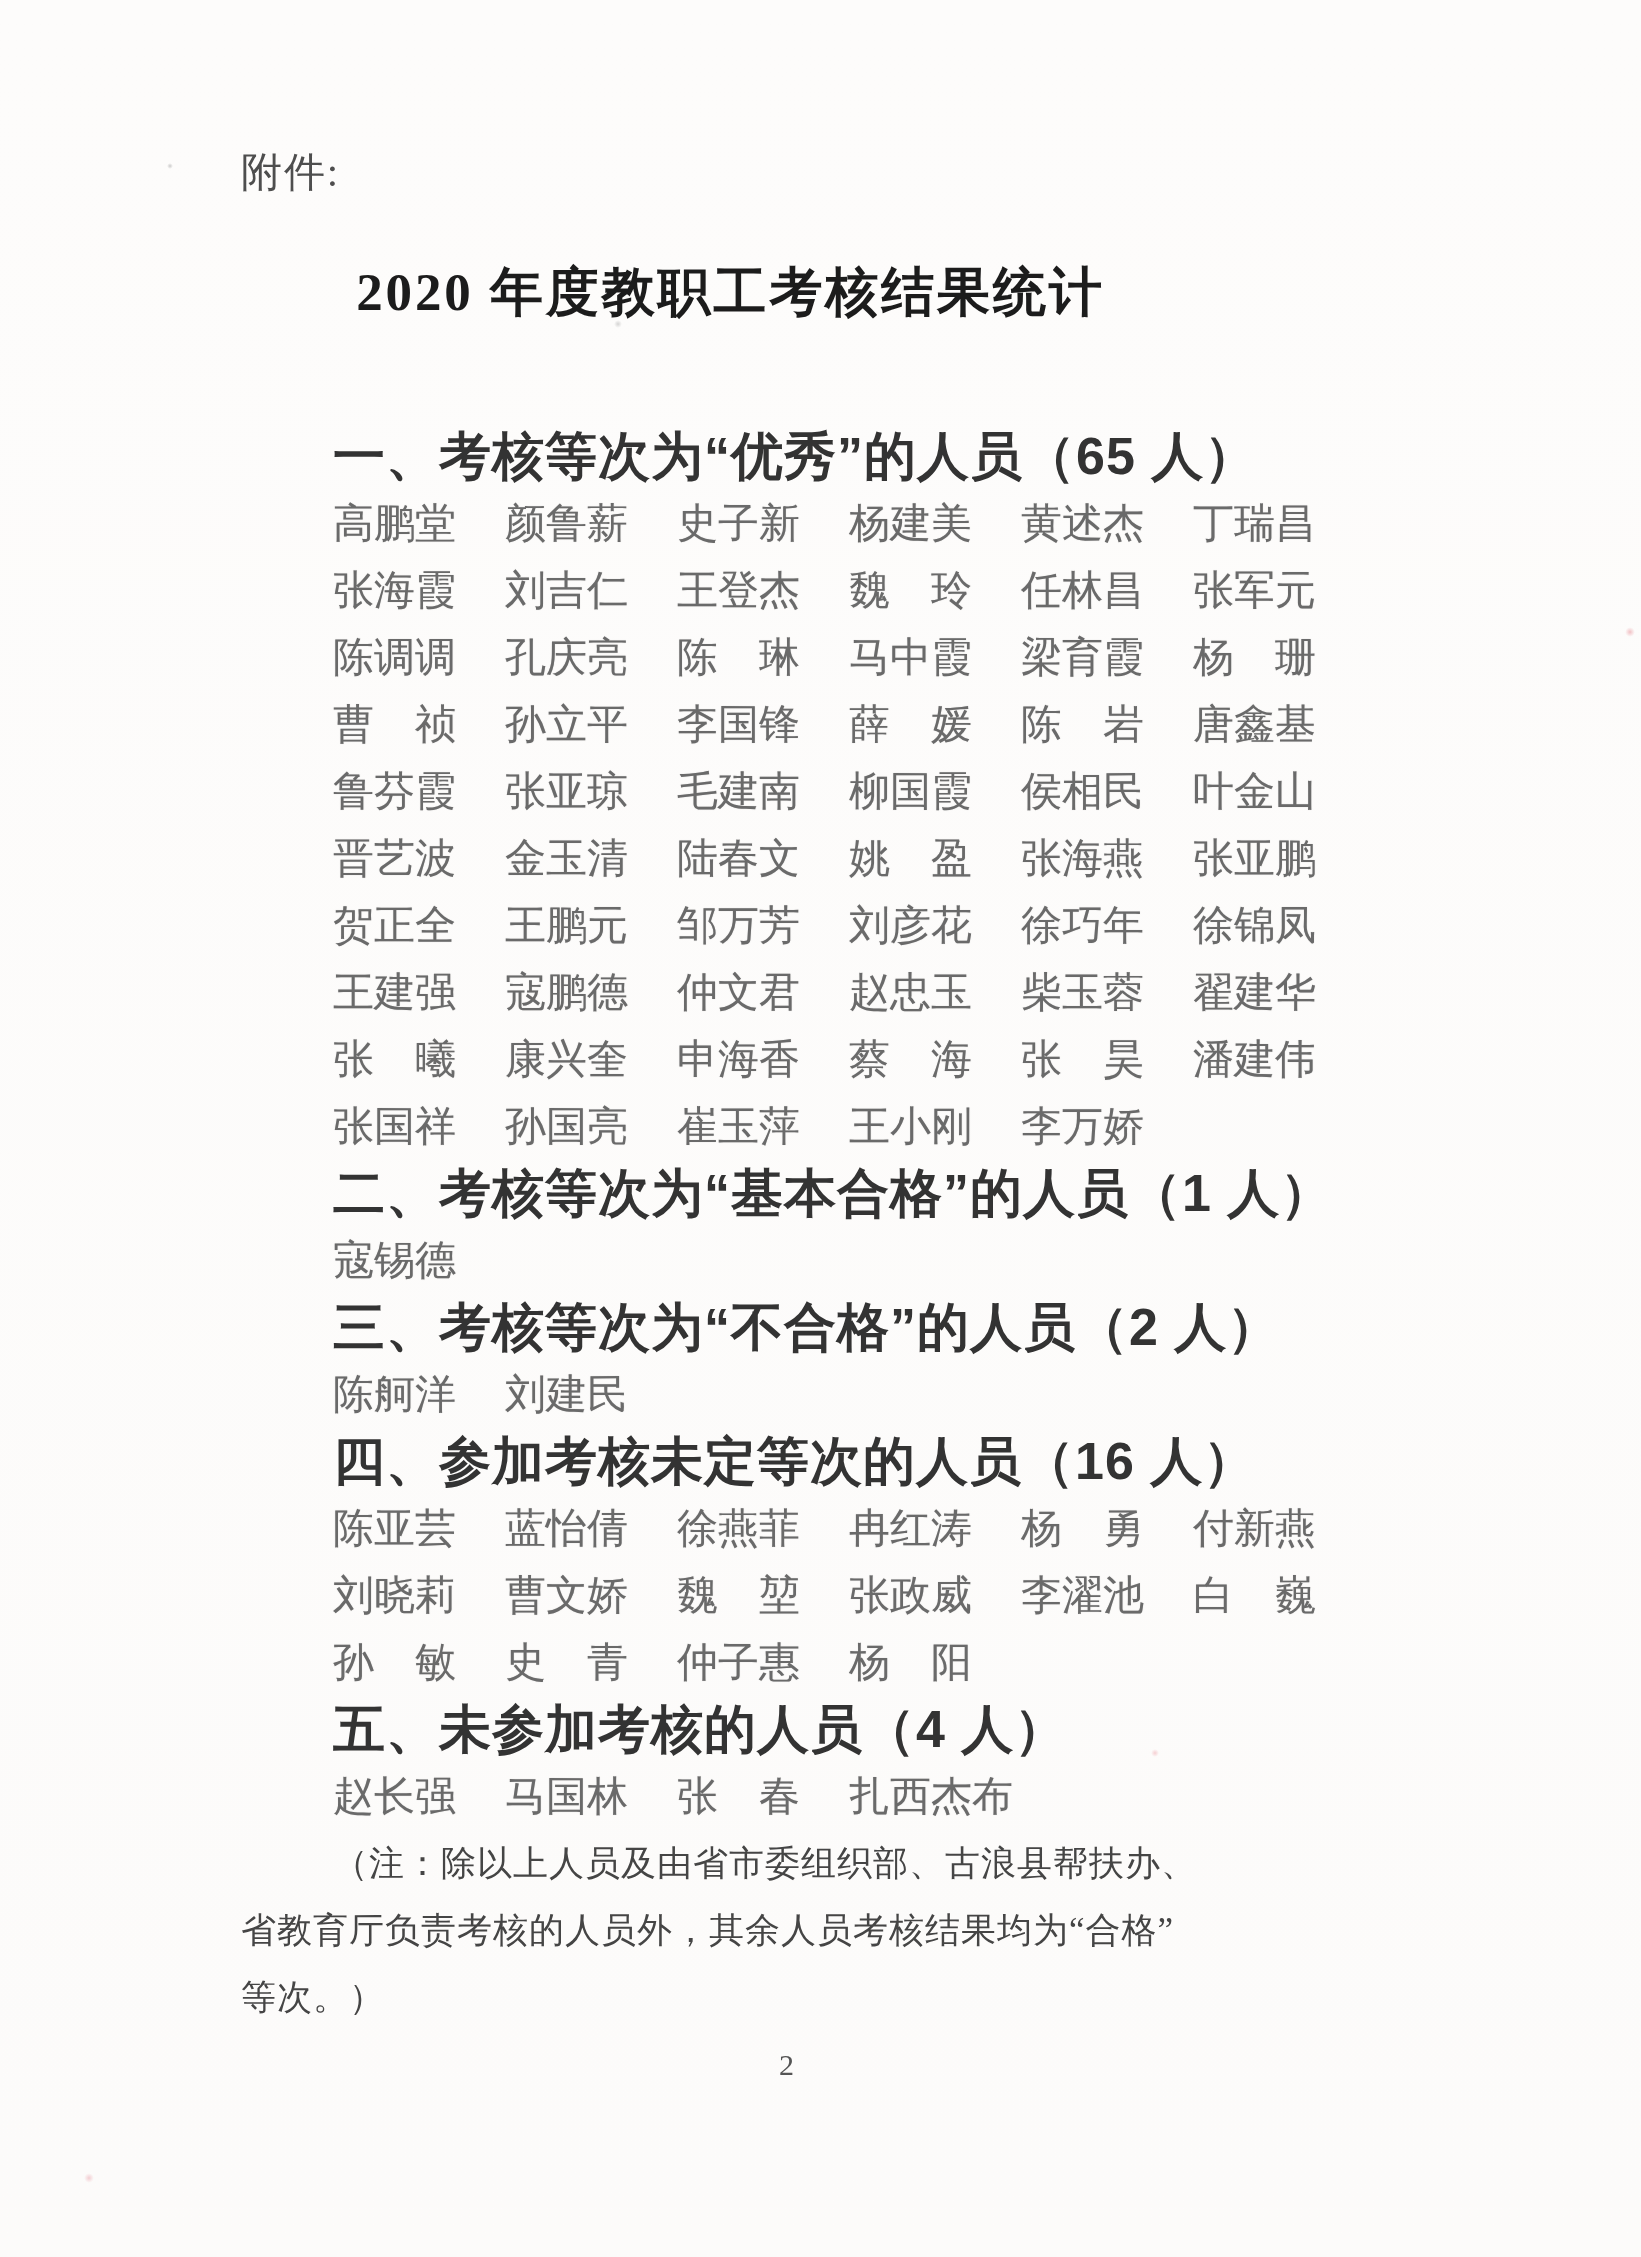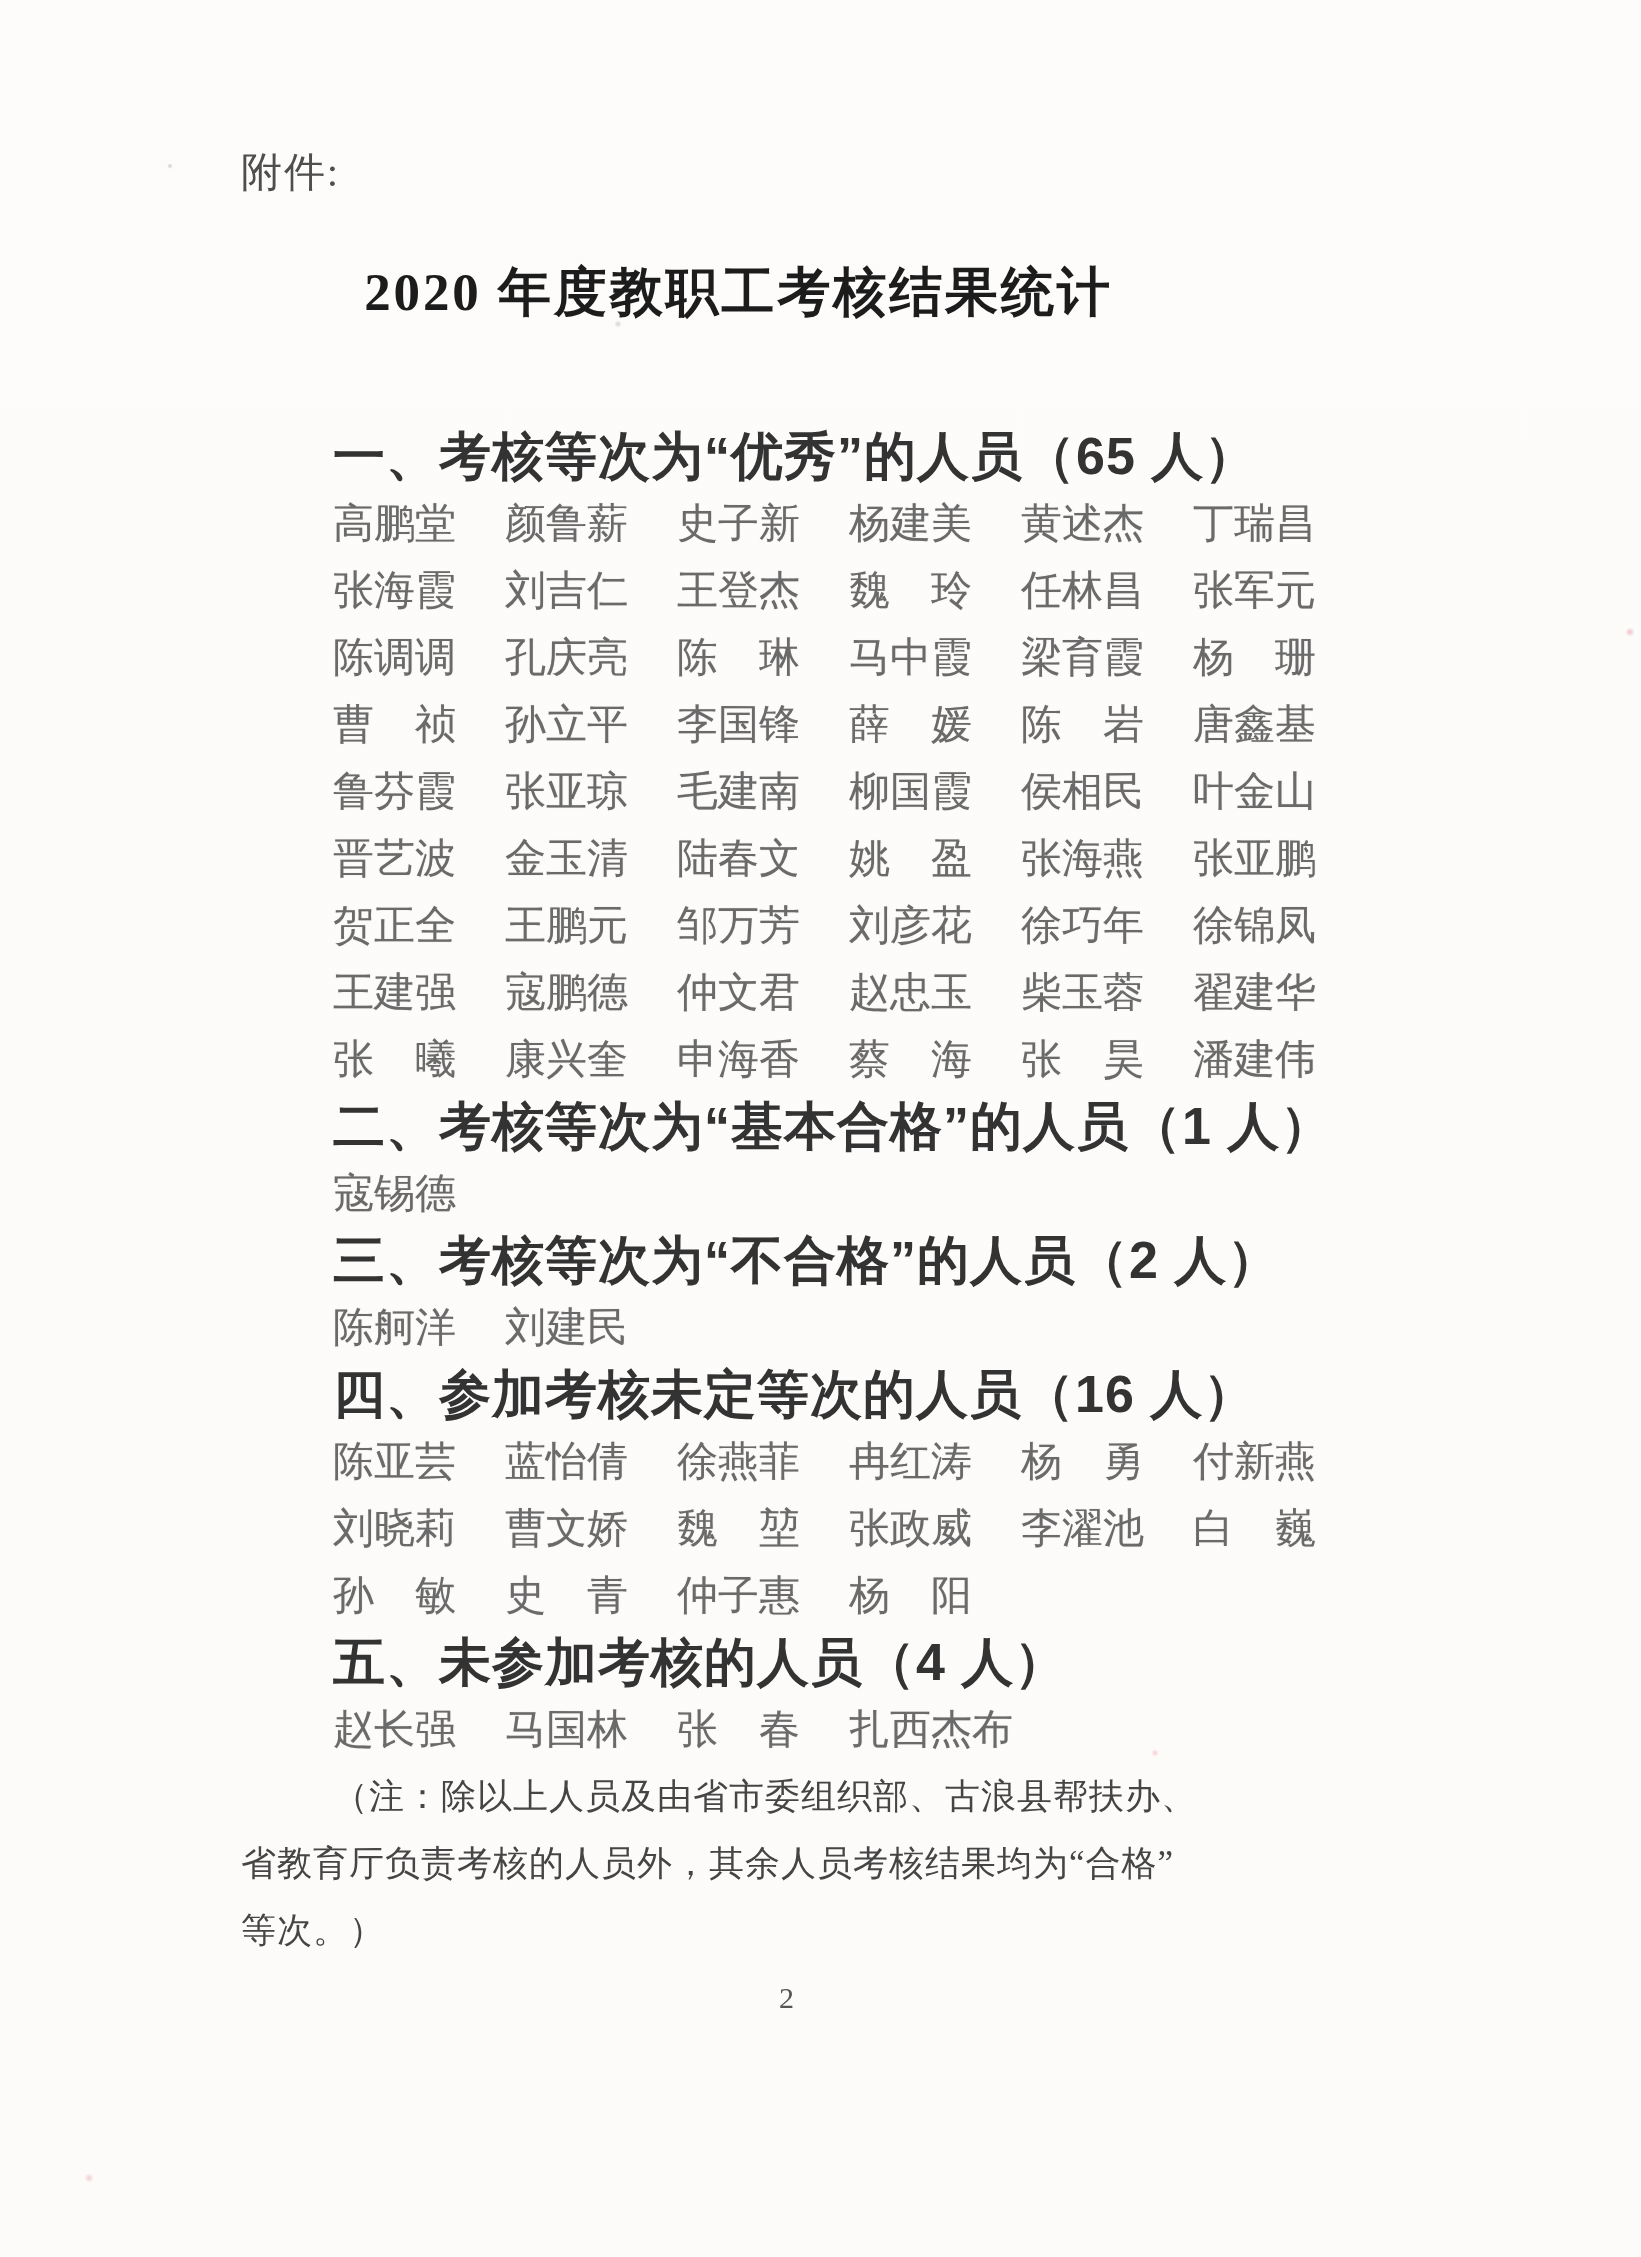--- a/index.html
+++ b/index.html
@@ -16,21 +16,21 @@
       radial-gradient(circle 1.9px at 170px 166px,  rgba(110,110,110,.35), rgba(110,110,110,0) 2.9px),
       linear-gradient(180deg,#fdfcfb 0%,#fcfbfa 100%);
     overflow:hidden;
     font-family:"Liberation Serif", serif;
   }
   .attachment{
     position:absolute;left:241px;top:145px;
     font-size:41px;color:#4e4e4e;letter-spacing:1.9px;
   }
   .title{
-    position:absolute;left:8px;top:257px;width:1461px;
+    position:absolute;left:0;top:257px;width:1461px;
     text-align:center;
     font-size:53px;font-weight:700;color:#1c1c1c;letter-spacing:2.9px;
     font-family:"Liberation Serif", serif;
   }
   .body{
     position:absolute;left:241px;top:423px;width:1091px;
   }
   .section-heading{
     height:67px;line-height:67px;
     padding-left:92px;
@@ -73,20 +73,21 @@
         <div class="section-heading">一、考核等次为“优秀”的人员（65 人）</div>
         <div class="name-row"><span class="person-name">高鹏堂</span><span class="person-name">颜鲁薪</span><span class="person-name">史子新</span><span class="person-name">杨建美</span><span class="person-name">黄述杰</span><span class="person-name">丁瑞昌</span></div>
         <div class="name-row"><span class="person-name">张海霞</span><span class="person-name">刘吉仁</span><span class="person-name">王登杰</span><span class="person-name">魏　玲</span><span class="person-name">任林昌</span><span class="person-name">张军元</span></div>
         <div class="name-row"><span class="person-name">陈调调</span><span class="person-name">孔庆亮</span><span class="person-name">陈　琳</span><span class="person-name">马中霞</span><span class="person-name">梁育霞</span><span class="person-name">杨　珊</span></div>
         <div class="name-row"><span class="person-name">曹　祯</span><span class="person-name">孙立平</span><span class="person-name">李国锋</span><span class="person-name">薛　媛</span><span class="person-name">陈　岩</span><span class="person-name">唐鑫基</span></div>
         <div class="name-row"><span class="person-name">鲁芬霞</span><span class="person-name">张亚琼</span><span class="person-name">毛建南</span><span class="person-name">柳国霞</span><span class="person-name">侯相民</span><span class="person-name">叶金山</span></div>
         <div class="name-row"><span class="person-name">晋艺波</span><span class="person-name">金玉清</span><span class="person-name">陆春文</span><span class="person-name">姚　盈</span><span class="person-name">张海燕</span><span class="person-name">张亚鹏</span></div>
         <div class="name-row"><span class="person-name">贺正全</span><span class="person-name">王鹏元</span><span class="person-name">邹万芳</span><span class="person-name">刘彦花</span><span class="person-name">徐巧年</span><span class="person-name">徐锦凤</span></div>
         <div class="name-row"><span class="person-name">王建强</span><span class="person-name">寇鹏德</span><span class="person-name">仲文君</span><span class="person-name">赵忠玉</span><span class="person-name">柴玉蓉</span><span class="person-name">翟建华</span></div>
         <div class="name-row"><span class="person-name">张　曦</span><span class="person-name">康兴奎</span><span class="person-name">申海香</span><span class="person-name">蔡　海</span><span class="person-name">张　昊</span><span class="person-name">潘建伟</span></div>
+        <div class="name-row"><span class="person-name">张国祥</span><span class="person-name">孙国亮</span><span class="person-name">崔玉萍</span><span class="person-name">王小刚</span><span class="person-name">李万娇</span></div>
         <div class="section-heading">二、考核等次为“基本合格”的人员（1 人）</div>
         <div class="name-row"><span class="person-name">寇锡德</span></div>
         <div class="section-heading">三、考核等次为“不合格”的人员（2 人）</div>
         <div class="name-row"><span class="person-name">陈舸洋</span><span class="person-name">刘建民</span></div>
         <div class="section-heading">四、参加考核未定等次的人员（16 人）</div>
         <div class="name-row"><span class="person-name">陈亚芸</span><span class="person-name">蓝怡倩</span><span class="person-name">徐燕菲</span><span class="person-name">冉红涛</span><span class="person-name">杨　勇</span><span class="person-name">付新燕</span></div>
         <div class="name-row"><span class="person-name">刘晓莉</span><span class="person-name">曹文娇</span><span class="person-name">魏　堃</span><span class="person-name">张政威</span><span class="person-name">李濯池</span><span class="person-name">白　巍</span></div>
         <div class="name-row"><span class="person-name">孙　敏</span><span class="person-name">史　青</span><span class="person-name">仲子惠</span><span class="person-name">杨　阳</span></div>
         <div class="section-heading">五、未参加考核的人员（4 人）</div>
         <div class="name-row"><span class="person-name">赵长强</span><span class="person-name">马国林</span><span class="person-name">张　春</span><span class="person-name">扎西杰布</span></div>

